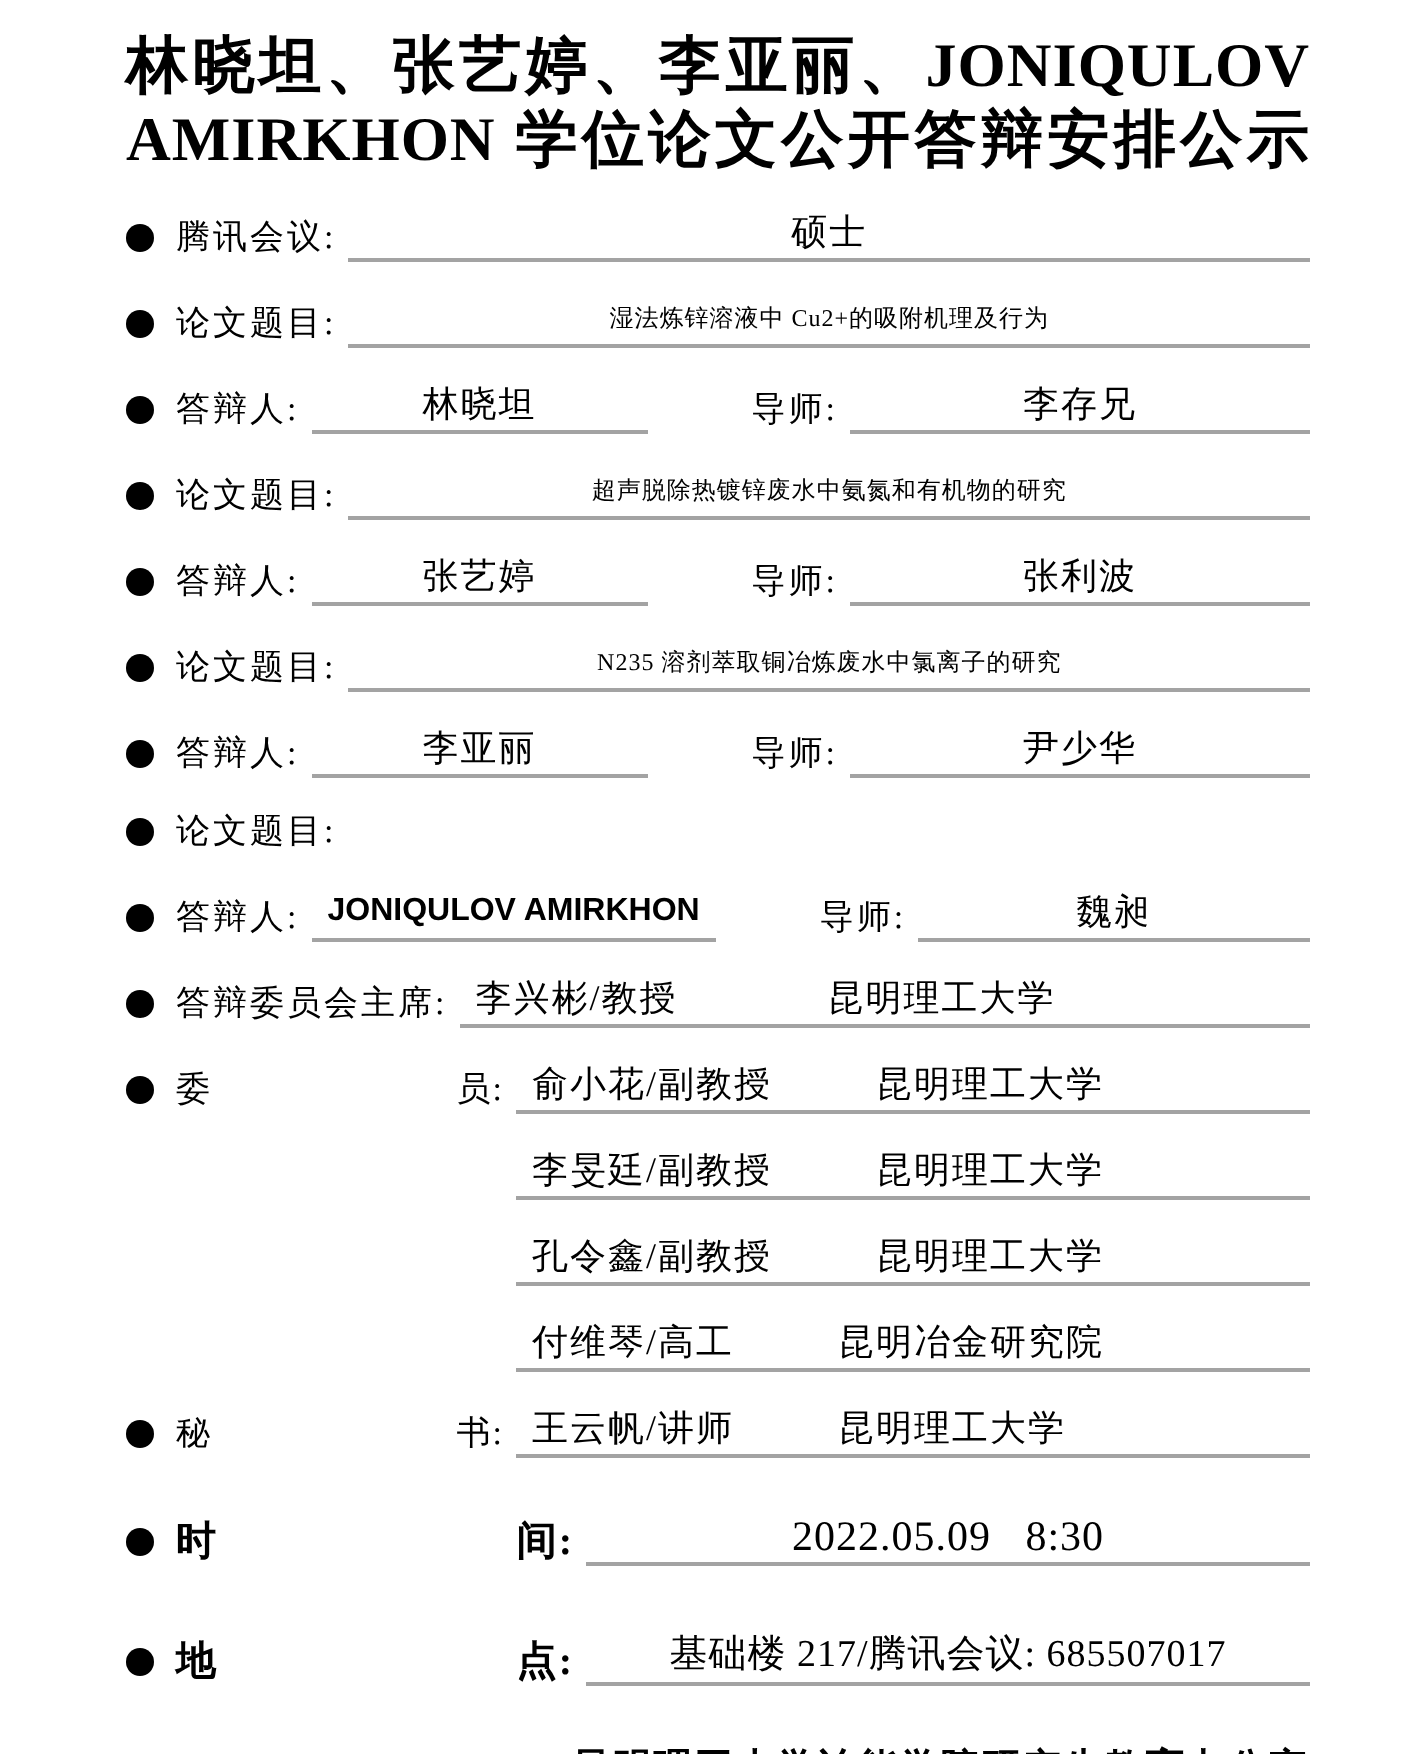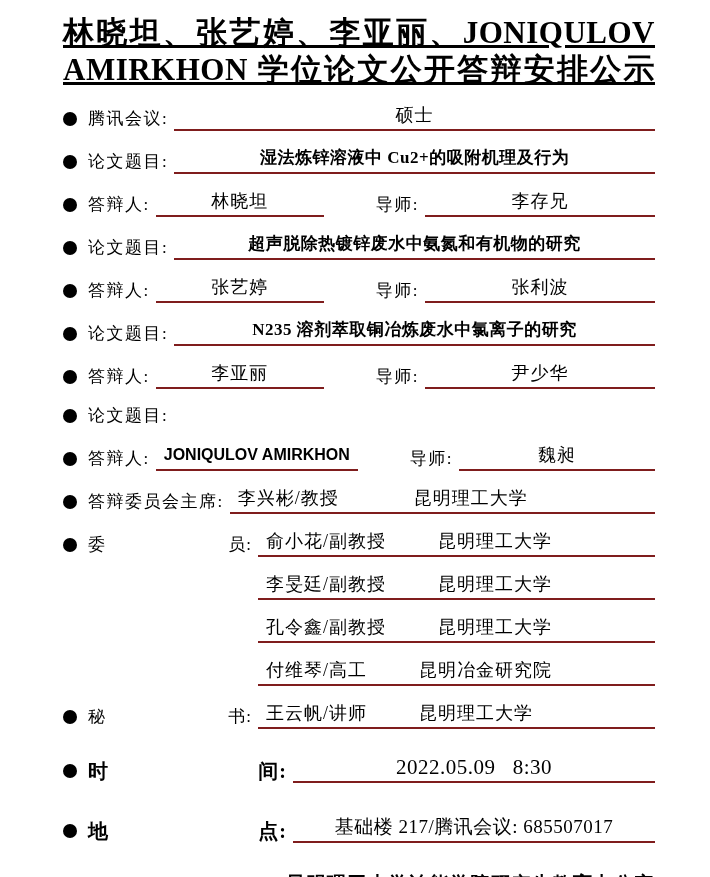--- a/index.html
+++ b/index.html
@@ -2,33 +2,33 @@
 <html><head>
 <meta charset="utf-8">
 <style>
   html,body{margin:0;padding:0;background:#fff;}
   .page{
     width:710px;height:877px;box-sizing:border-box;background:#fff;color:#000;
     font-family:"Liberation Serif","DejaVu Serif",serif;
     padding:14px 55px 0 63px;overflow:hidden;
   }
   .title{font-size:31px;font-weight:700;line-height:37px;letter-spacing:.5px;}
-  .title .tline{text-align:justify;text-align-last:justify;white-space:nowrap;text-decoration:underline;}
+  .title .tline{text-align:justify;text-align-last:justify;white-space:nowrap;}
   .row{display:flex;align-items:flex-end;margin-top:15px;font-size:17px;line-height:24px;}
   .bullet{flex:0 0 14px;height:14px;border-radius:50%;background:#000;margin:0 11px 5px 0;align-self:flex-end;}
   .lbl{white-space:nowrap;letter-spacing:1.5px;padding-right:6px;}
   .lbl2{white-space:nowrap;letter-spacing:1.5px;margin-left:52px;padding-right:6px;}
   .split{flex:0 0 170px;display:flex;justify-content:space-between;padding-right:6px;box-sizing:border-box;letter-spacing:1px;}
   .split.big{flex:0 0 205px;font-size:20px;font-weight:700;}
   .indent{flex:0 0 195px;}
-  .line{border-bottom:2px solid #7f1d1d;display:flex;align-items:flex-start;min-height:26px;}
+  .line{border-bottom:2px solid #a3a3a3;display:flex;align-items:center;min-height:26px;}
   .grow{flex:1;}
   .center{justify-content:center;}
   .short{min-width:152px;justify-content:center;padding:0 8px;}
-  .thesis-val{font-weight:700;font-size:17px;letter-spacing:.5px;white-space:pre;}
+  .thesis-val{font-weight:400;font-size:12px;letter-spacing:.5px;white-space:pre;}
   .name-val{font-size:18px;letter-spacing:1px;}
   .latin{font-family:Liberation Sans, sans-serif;font-weight:700;font-size:16px;letter-spacing:0;}
   .pline{padding-left:8px;}
   .person{font-size:18px;letter-spacing:1px;white-space:nowrap;}
   .org{font-size:18px;letter-spacing:1px;white-space:nowrap;margin-left:52px;}
   .org.wide{margin-left:75px;}
   .time-val{font-size:21px;white-space:pre;letter-spacing:.5px;}
   .place-val{font-size:19px;white-space:pre;letter-spacing:.5px;}
   .mt-time{margin-top:26px;}
   .mt-place{margin-top:32px;}

